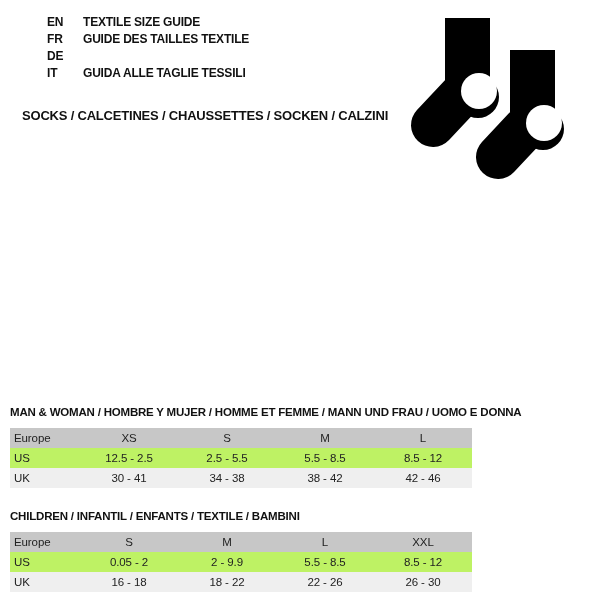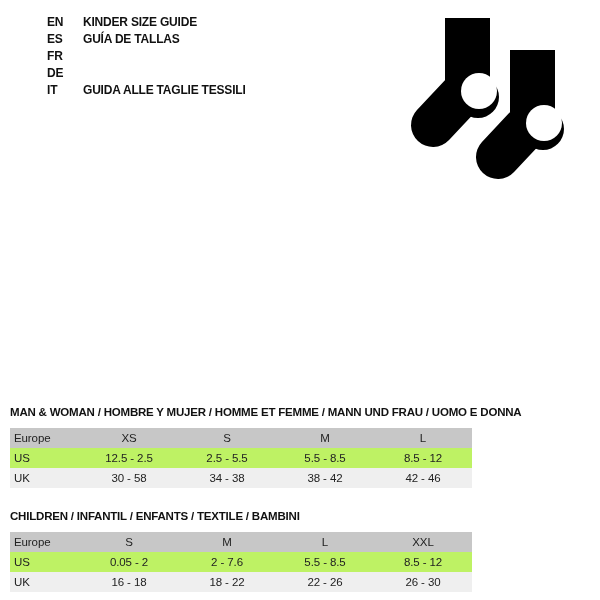--- a/index.html
+++ b/index.html
@@ -103,38 +103,36 @@
   table.size-table tbody tr:nth-child(2) { background: #efefef; }
 </style>
 </head>
 <body>
 
 <div id="canvas">
 
   <div class="lang-list">
     <div class="lang-row">
       <span class="lang-code">EN</span>
-      <span class="lang-label">KINDER SIZE GUIDE</span>
-    </div>
-    <div class="lang-row">
-      <span class="lang-code">ES</span>
-      <span class="lang-label">GUÍA DE TALLAS</span>
+      <span class="lang-label">TEXTILE SIZE GUIDE</span>
     </div>
     <div class="lang-row">
       <span class="lang-code">FR</span>
+      <span class="lang-label">GUIDE DES TAILLES TEXTILE</span>
     </div>
     <div class="lang-row">
       <span class="lang-code">DE</span>
     </div>
     <div class="lang-row">
       <span class="lang-code">IT</span>
       <span class="lang-label">GUIDA ALLE TAGLIE TESSILI</span>
     </div>
   </div>
 
+  <div class="category-line">SOCKS / CALCETINES / CHAUSSETTES / SOCKEN / CALZINI</div>
 
   <svg class="socks-art" viewBox="0 0 600 200" xmlns="http://www.w3.org/2000/svg" aria-hidden="true">
 
     <g fill="#000000">
       <rect x="445" y="18" width="45" height="62"></rect>
       <circle cx="478" cy="97" r="21"></circle>
       <line x1="464" y1="92" x2="433" y2="125" stroke="#000000" stroke-width="44" stroke-linecap="round"></line>
       <circle cx="479" cy="91" r="18" fill="#ffffff"></circle>
     </g>
 
@@ -175,21 +173,21 @@
       <tbody>
           <tr>
             <td>US</td>
             <td>12.5 - 2.5</td>
             <td>2.5 - 5.5</td>
             <td>5.5 - 8.5</td>
             <td>8.5 - 12</td>
           </tr>
           <tr>
             <td>UK</td>
-            <td>30 - 58</td>
+            <td>30 - 41</td>
             <td>34 - 38</td>
             <td>38 - 42</td>
             <td>42 - 46</td>
           </tr>
         </tbody>
     </table>
   </div>
 
   <div class="size-block children">
     <div class="table-title">CHILDREN / INFANTIL / ENFANTS / TEXTILE / BAMBINI</div>
@@ -207,21 +205,21 @@
             <th>S</th>
             <th>M</th>
             <th>L</th>
             <th>XXL</th>
           </tr>
         </thead>
       <tbody>
           <tr>
             <td>US</td>
             <td>0.05 - 2</td>
-            <td>2 - 7.6</td>
+            <td>2 - 9.9</td>
             <td>5.5 - 8.5</td>
             <td>8.5 - 12</td>
           </tr>
           <tr>
             <td>UK</td>
             <td>16 - 18</td>
             <td>18 - 22</td>
             <td>22 - 26</td>
             <td>26 - 30</td>
           </tr>

